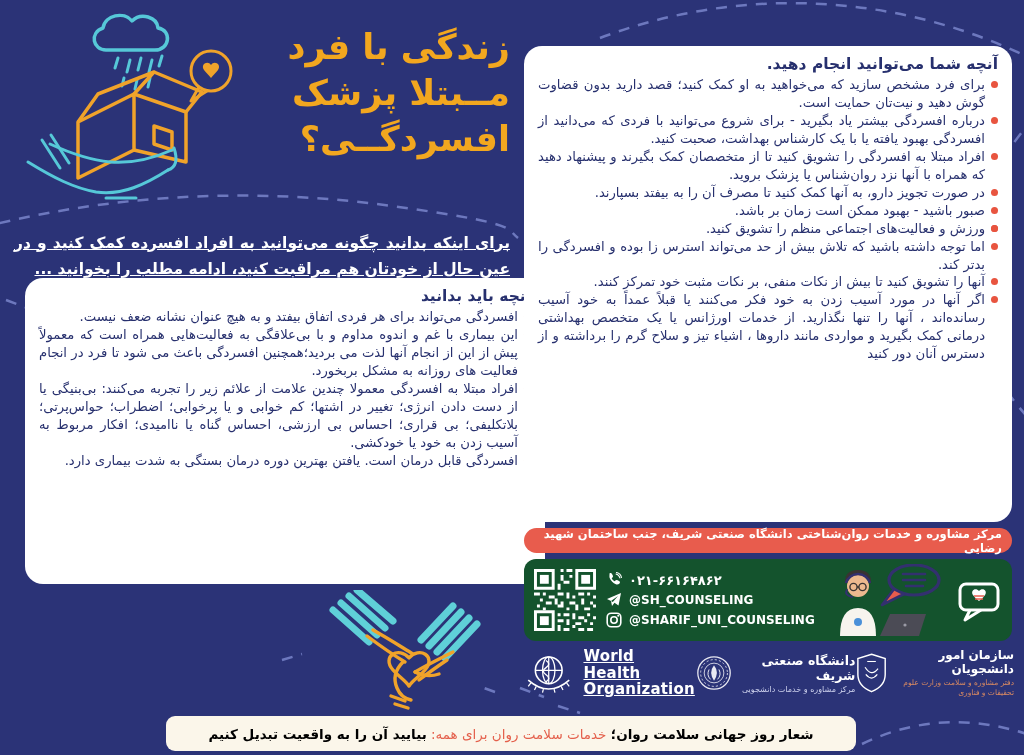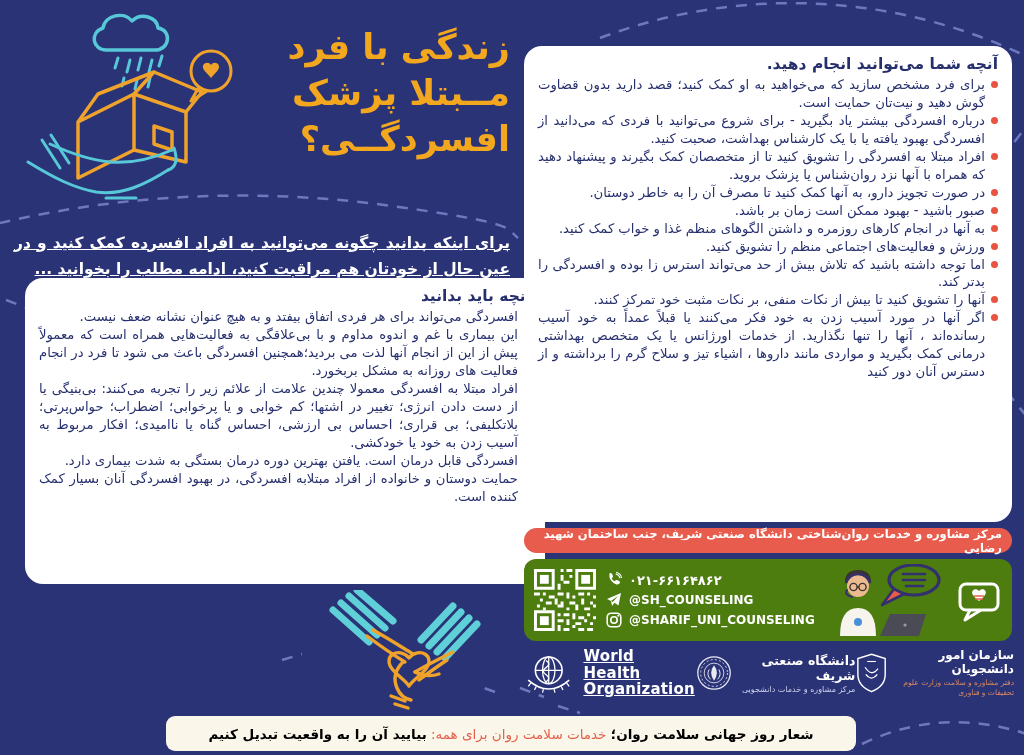--- a/index.html
+++ b/index.html
@@ -29,21 +29,21 @@
   .dot{position:absolute;right:0;top:5px;width:7px;height:7px;border-radius:50%;background:#e8543f;}
   .know-card{left:25px;top:278px;width:520px;height:306px;}
   .do-card{left:524px;top:46px;width:488px;height:476px;}
 
   
   .center-pill{left:524px;top:528px;width:488px;height:25px;background:#e85c4d;
     border-radius:13px;display:flex;align-items:center;justify-content:center;
     direction:rtl;color:#fff;font-weight:bold;font-size:11.5px;box-sizing:border-box;padding:0 10px;}
 
   
-  .contact-box{left:524px;top:559px;width:488px;height:82px;background:#4d7c0f;
+  .contact-box{left:524px;top:559px;width:488px;height:82px;background:#14532d;
     border-radius:12px;display:flex;align-items:center;gap:10px;
     padding:9px 10px;box-sizing:border-box;direction:ltr;}
   .contact-rows{display:flex;flex-direction:column;gap:4px;}
   .contact-row{display:flex;align-items:center;gap:7px;color:#fff;font-weight:bold;font-size:12px;direction:ltr;}
   .person-wrap{margin-left:auto;display:flex;align-items:flex-end;}
 
   
   .footer-logos{left:522px;top:646px;width:492px;display:flex;align-items:center;
     justify-content:space-between;color:#fff;}
   .logo-group{display:flex;align-items:center;gap:8px;}
@@ -146,24 +146,20 @@
         <li>
           <span class="dot"></span>
           <span>افراد مبتلا به افسردگی معمولا چندین علامت از علائم زیر را تجربه می‌کنند: بی‌بنیگی یا از دست دادن انرژی؛ تغییر در اشتها؛ کم خوابی و یا پرخوابی؛ اضطراب؛ حواس‌پرتی؛ بلاتکلیفی؛ بی قراری؛ احساس بی ارزشی، احساس گناه یا ناامیدی؛ افکار مربوط به آسیب زدن به خود یا خودکشی.</span>
         </li>
 
         <li>
           <span class="dot"></span>
           <span>افسردگی قابل درمان است. یافتن بهترین دوره درمان بستگی به شدت بیماری دارد.</span>
         </li>
 
-        <li>
-          <span class="dot"></span>
-          <span>حمایت دوستان و خانواده از افراد مبتلابه افسردگی، در بهبود افسردگی آنان بسیار کمک کننده است.</span>
-        </li>
       </ul>
   </div>
 
   <div class="layer card do-card">
     <h2>آنچه شما می‌توانید انجام دهید.</h2>
     <ul>
 
         <li>
           <span class="dot"></span>
           <span>برای فرد مشخص سازید که می‌خواهید به او کمک کنید؛ قصد دارید بدون قضاوت گوش دهید و نیت‌تان حمایت است.</span>
@@ -174,31 +170,30 @@
           <span>درباره افسردگی بیشتر یاد بگیرید - برای شروع می‌توانید با فردی که می‌دانید از افسردگی بهبود یافته یا با یک کارشناس بهداشت، صحبت کنید.</span>
         </li>
 
         <li>
           <span class="dot"></span>
           <span>افراد مبتلا به افسردگی را تشویق کنید تا از متخصصان کمک بگیرند و پیشنهاد دهید که همراه با آنها نزد روان‌شناس یا پزشک بروید.</span>
         </li>
 
         <li>
           <span class="dot"></span>
-          <span>در صورت تجویز دارو، به آنها کمک کنید تا مصرف آن را به خاطر دوستان.</span>
+          <span>در صورت تجویز دارو، به آنها کمک کنید تا مصرف آن را به بیفتد بسپارند.</span>
         </li>
 
         <li>
           <span class="dot"></span>
           <span>صبور باشید - بهبود ممکن است زمان بر باشد.</span>
         </li>
 
         <li>
           <span class="dot"></span>
-          <span>به آنها در انجام کارهای روزمره و داشتن الگوهای منظم غذا و خواب کمک کنید.</span>
         </li>
 
         <li>
           <span class="dot"></span>
           <span>ورزش و فعالیت‌های اجتماعی منظم را تشویق کنید.</span>
         </li>
 
         <li>
           <span class="dot"></span>
           <span>اما توجه داشته باشید که تلاش بیش از حد می‌تواند استرس زا بوده و افسردگی را بدتر کند.</span>

